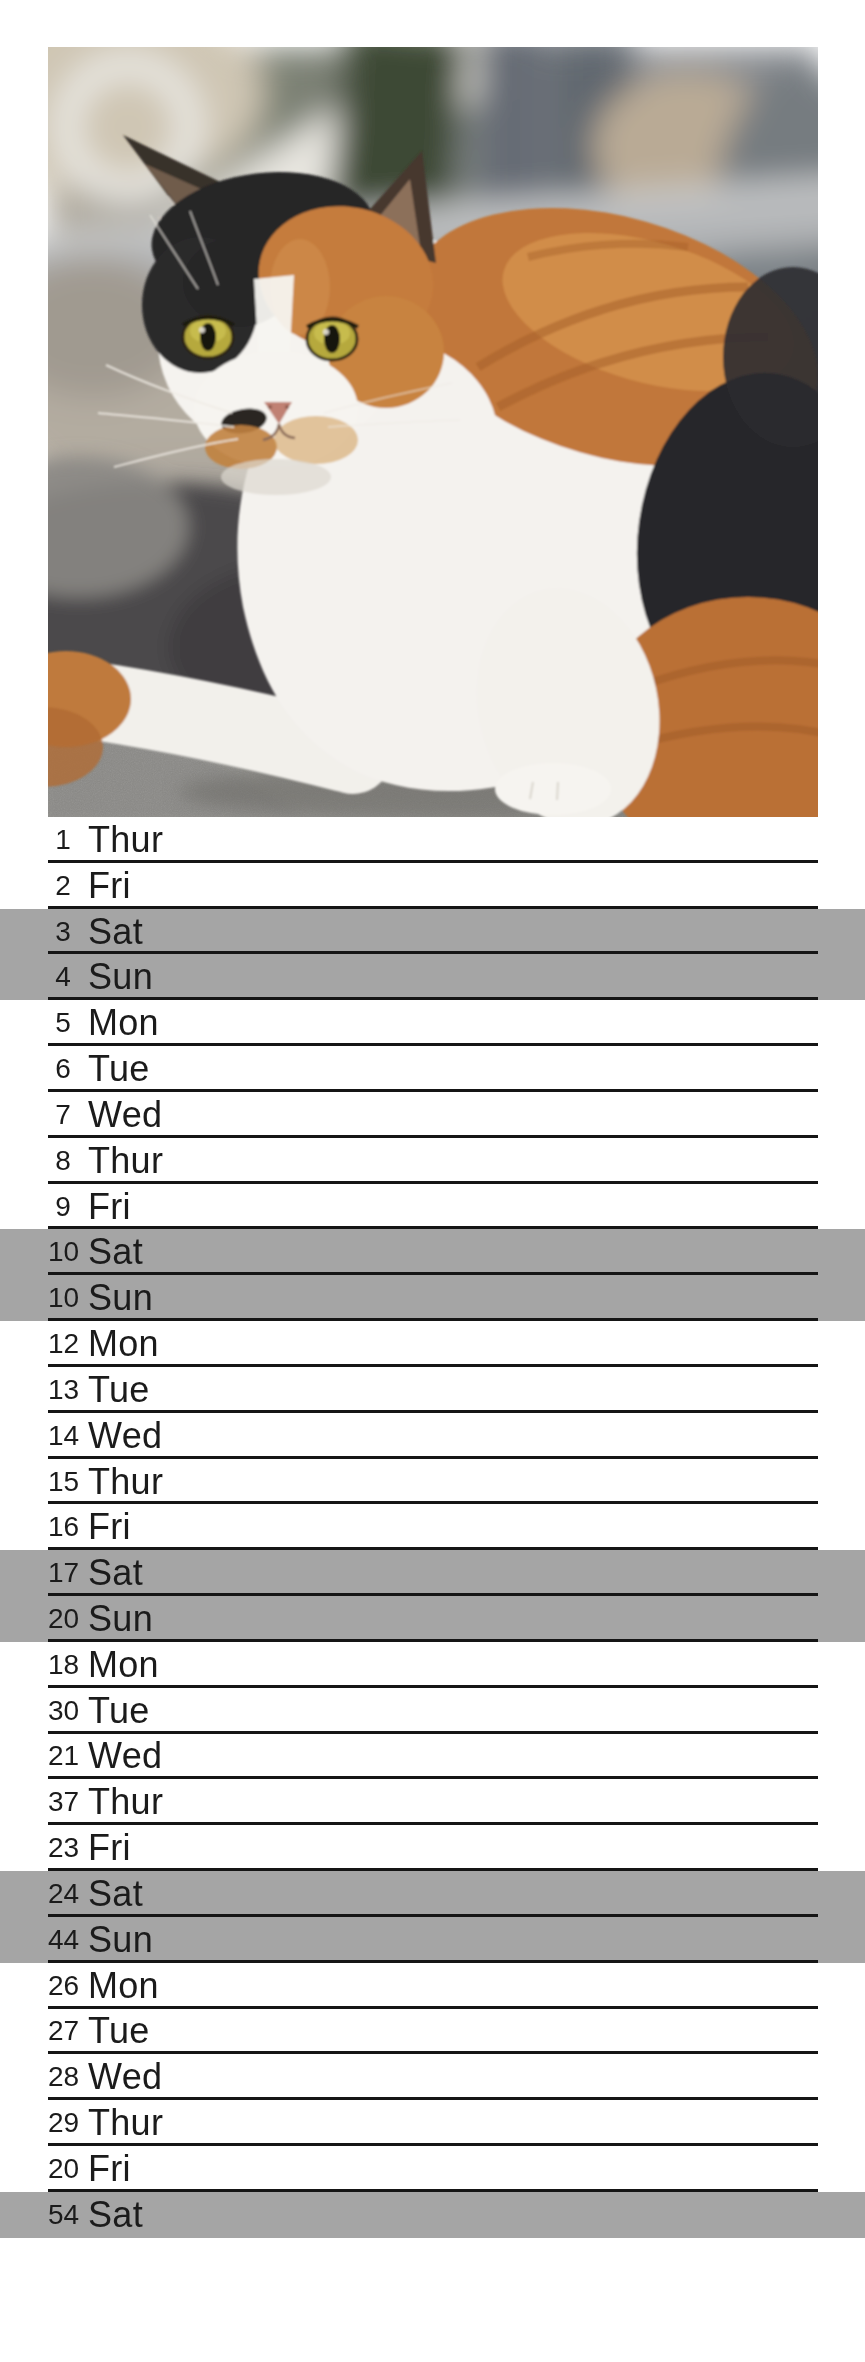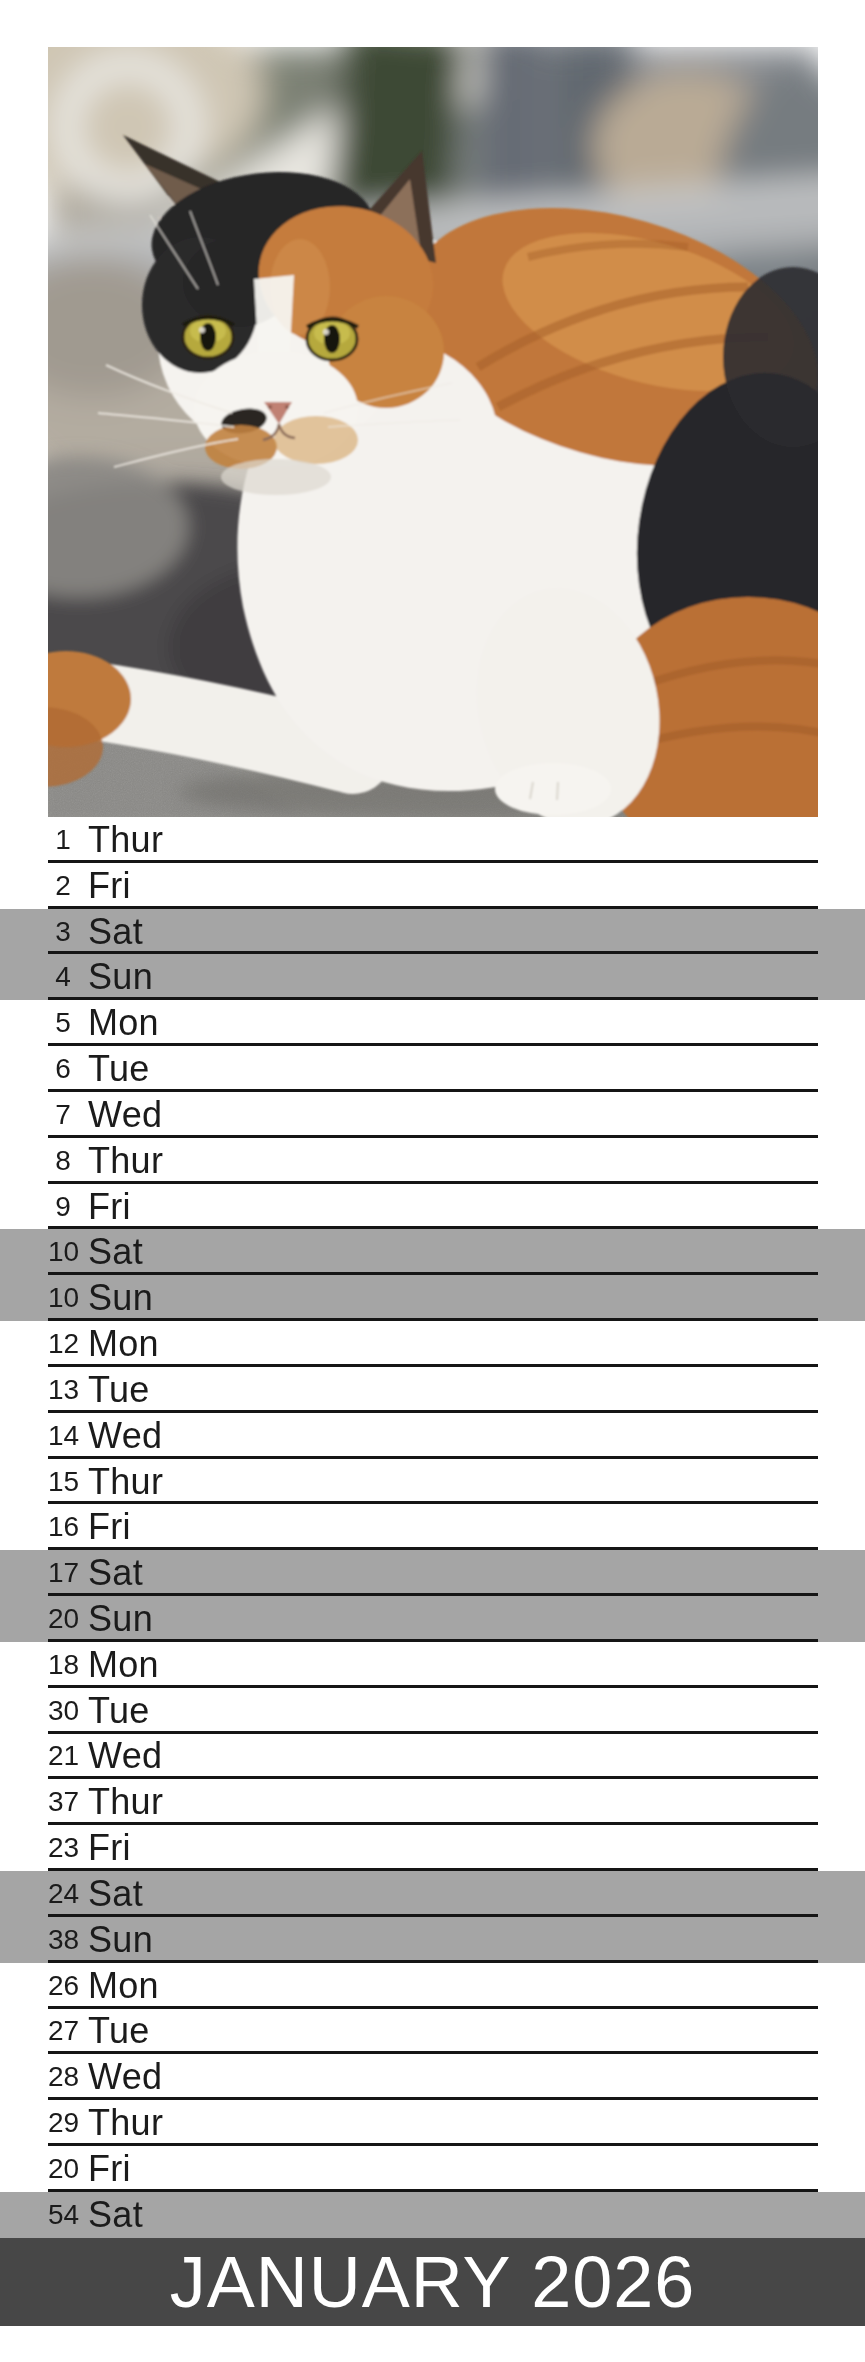--- a/index.html
+++ b/index.html
@@ -317,21 +317,21 @@
       <span class="num">23</span>
       <span class="lbl">Fri</span>
     </div>
 
     <div class="row weekend">
       <span class="num">24</span>
       <span class="lbl">Sat</span>
     </div>
 
     <div class="row weekend">
-      <span class="num">38</span>
+      <span class="num">44</span>
       <span class="lbl">Sun</span>
     </div>
 
     <div class="row">
       <span class="num">26</span>
       <span class="lbl">Mon</span>
     </div>
 
     <div class="row">
       <span class="num">27</span>
@@ -352,17 +352,14 @@
       <span class="num">20</span>
       <span class="lbl">Fri</span>
     </div>
 
     <div class="row weekend">
       <span class="num">54</span>
       <span class="lbl">Sat</span>
     </div>
   </div>
 
-  <div class="titlebar">
-    <span class="t">JANUARY 2026</span>
-  </div>
 
 </div>
 
 </body></html>

